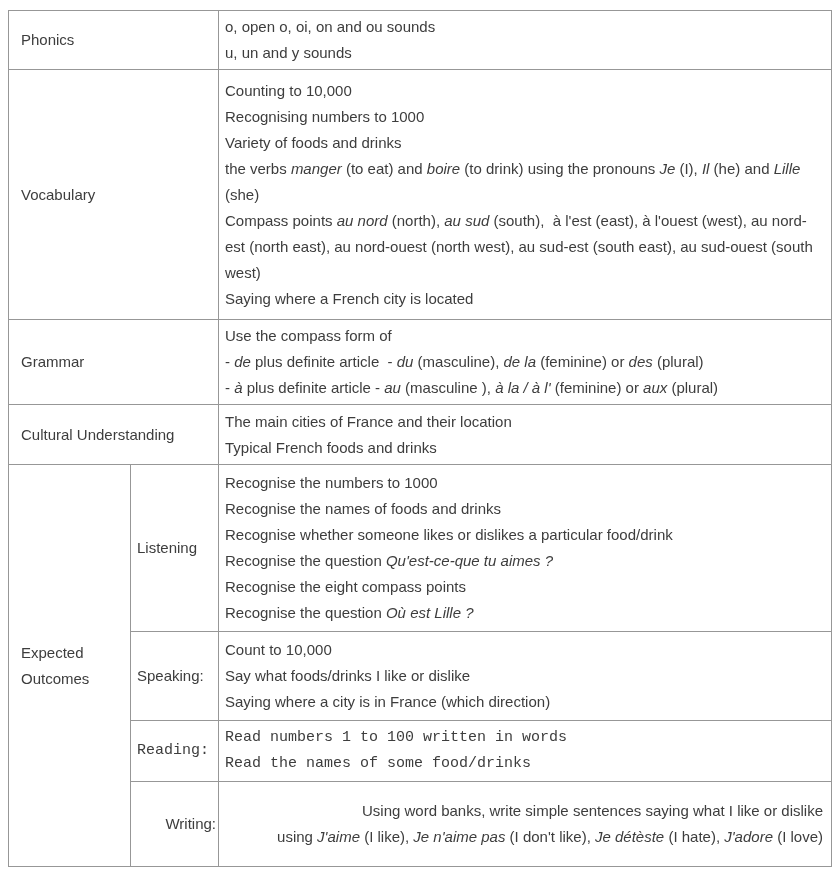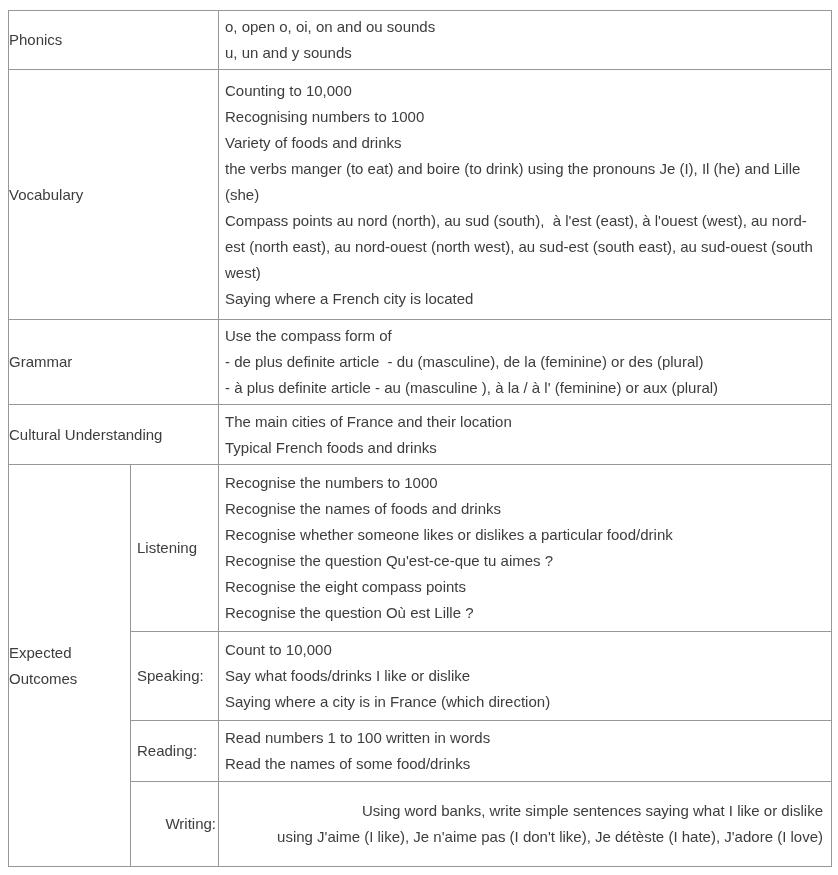--- a/index.html
+++ b/index.html
@@ -20,31 +20,31 @@
   col.c1 { width: 122px; }
   col.c2 { width: 88px; }
   td {
     border: 1px solid #979797;
     vertical-align: middle;
     padding: 3px 8px 3px 6px;
     font-size: 15px;
     line-height: 26px;
     background: #ffffff;
   }
-  td.label { padding-left: 0; }
+  td.label { padding-left: 12px; }
   td.sublabel { padding-right: 2px; white-space: nowrap; margin-left: 44px; }
   td.content .line { white-space: normal; }
-  .it { }
+  .it { font-style: italic; }
   tr.r-phonics   { height: 58px; }
   tr.r-vocab     { height: 250px; }
   tr.r-grammar   { height: 82px; }
   tr.r-cultural  { height: 60px; margin-top: 40px; }
   tr.r-listening { height: 167px; }
   tr.r-speaking  { height: 89px; }
-  tr.r-reading   { height: 61px; }
+  tr.r-reading   { height: 61px; font-family: Liberation Mono, monospace; }
   tr.r-writing   { height: 85px; text-align: right; }
 </style>
 </head>
 <body>
 
 <div class="page">
   <table class="curriculum">
     <colgroup>
       <col class="c1">
         <col class="c2">

